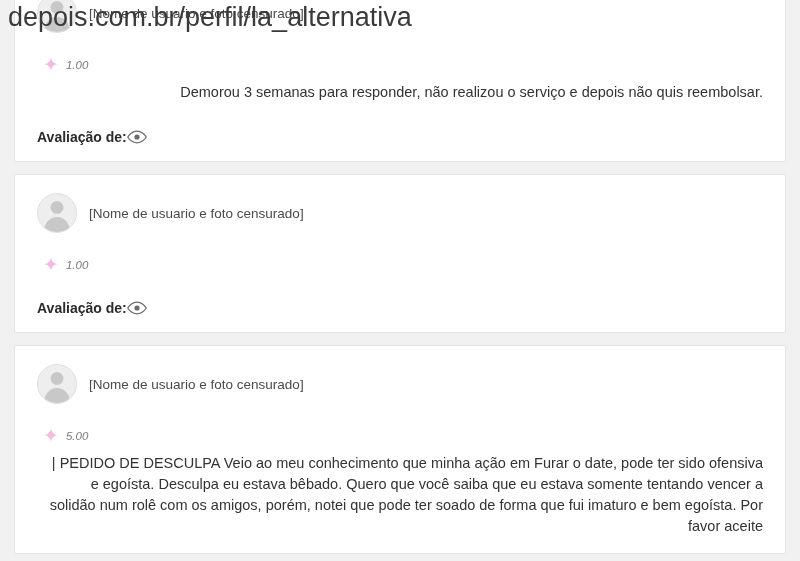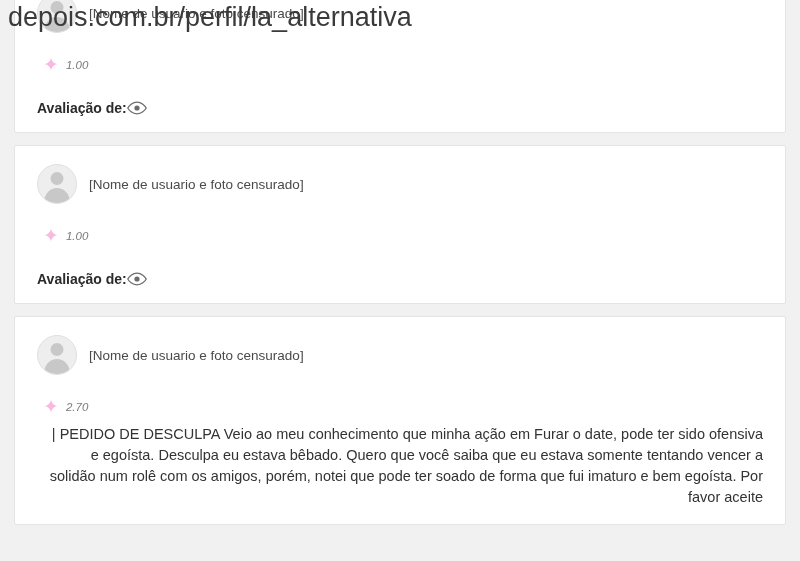--- a/index.html
+++ b/index.html
@@ -162,20 +162,21 @@
   <div class="card card-clipped-top">
     <div class="card-inner">
       <div class="reviewer-row">
         <div class="avatar"></div>
         <span class="reviewer-name">[Nome de usuario e foto censurado]</span>
       </div>
       <div class="rating-row">
         <span class="star">✦</span>
         <span class="rating-value">1.00</span>
       </div>
+      <div class="review-text">Demorou 3 semanas para responder, não realizou o serviço e depois não quis reembolsar.</div>
       <div class="eval-row">
         <span class="eval-label">Avaliação de:</span>
         <span class="eye-icon">
           <svg width="20" height="14" viewBox="0 0 20 14" xmlns="http://www.w3.org/2000/svg">
             <path d="M10 1.2C5.5 1.2 2 4.6 0.8 7c1.2 2.4 4.7 5.8 9.2 5.8s8-3.4 9.2-5.8C18 4.6 14.5 1.2 10 1.2z" fill="none" stroke="#6b6b6b" stroke-width="1.3"></path>
             <circle cx="10" cy="7" r="2.6" fill="#6b6b6b"></circle>
           </svg>
         </span>
       </div>
     </div>
@@ -204,21 +205,21 @@
   </div>
 
   <div class="card card-last">
     <div class="card-inner">
       <div class="reviewer-row">
         <div class="avatar"></div>
         <span class="reviewer-name">[Nome de usuario e foto censurado]</span>
       </div>
       <div class="rating-row">
         <span class="star">✦</span>
-        <span class="rating-value">2.70</span>
+        <span class="rating-value">5.00</span>
       </div>
       <div class="review-text">| PEDIDO DE DESCULPA Veio ao meu conhecimento que minha ação em Furar o date, pode ter sido ofensiva e egoísta. Desculpa eu estava bêbado. Quero que você saiba que eu estava somente tentando vencer a solidão num rolê com os amigos, porém, notei que pode ter soado de forma que fui imaturo e bem egoísta. Por favor aceite</div>
     </div>
   </div>
 
 </div>
 
 <div class="url-overlay">depois.com.br/perfil/la_alternativa</div>
 
 </body></html>

